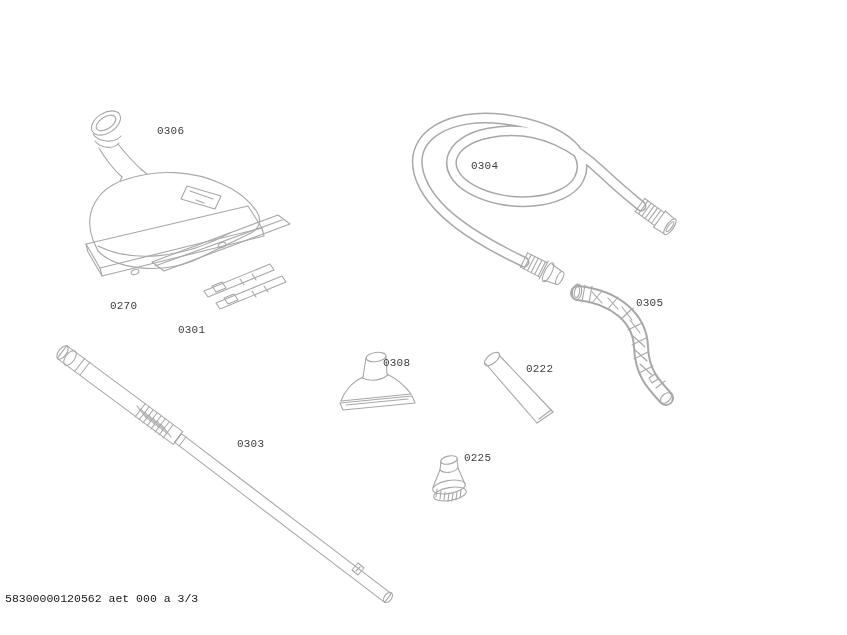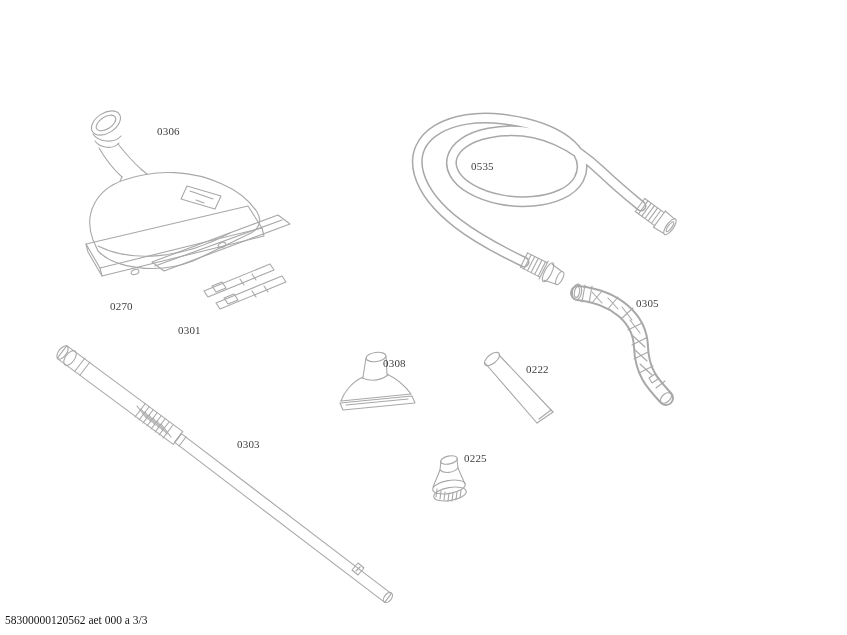--- a/index.html
+++ b/index.html
@@ -1,38 +1,37 @@
 <!DOCTYPE html>
 <html><head>
 <meta charset="utf-8">
 <style>
   html,body{margin:0;padding:0;background:#ffffff;}
   .stage{
     position:relative;
     width:847px;height:635px;
     background:#ffffff;
     overflow:hidden;
-    font-family:Liberation Serif, serif;
+    font-family:Liberation Mono, monospace;
   }
   .stage svg{position:absolute;left:0;top:0;}
   .lbl{
     position:absolute;
     font-size:11px;
     line-height:12px;
     color:#3d3d3d;
     letter-spacing:.2px;
     white-space:nowrap;
   }
   .footer{
     position:absolute;
     left:5px;top:592px;
     font-size:11.5px;
     color:#161616;
     white-space:nowrap;
-    margin-top:22px;
   }
   .drawing path,.drawing ellipse,.drawing line,.drawing rect{
     vector-effect:non-scaling-stroke;
   }
 </style>
 </head>
 <body>
 
 <div class="stage">
 
@@ -158,21 +157,21 @@
 
       <path d="M174.7 442.4 L384.7 602.4 L391.3 593.6 L181.3 433.6 Z"></path>
 
       <path d="M352 570 L358 563 L364 568 L358 575 Z"></path>
       <path d="M356 571 L360 567"></path>
       <ellipse cx="388" cy="597.5" rx="3.6" ry="5.8" transform="rotate(37 388 597.5)"></ellipse>
     </g>
   </svg>
 
   <div class="lbl" style="left:157px;top:125px">0306</div>
-  <div class="lbl" style="left:471px;top:160px">0535</div>
+  <div class="lbl" style="left:471px;top:160px">0304</div>
   <div class="lbl" style="left:110px;top:300px">0270</div>
   <div class="lbl" style="left:178px;top:324px">0301</div>
   <div class="lbl" style="left:636px;top:297px">0305</div>
   <div class="lbl" style="left:383px;top:357px">0308</div>
   <div class="lbl" style="left:526px;top:363px">0222</div>
   <div class="lbl" style="left:237px;top:438px">0303</div>
   <div class="lbl" style="left:464px;top:452px">0225</div>
 
   <div class="footer">58300000120562 aet 000 a 3/3</div>
 

